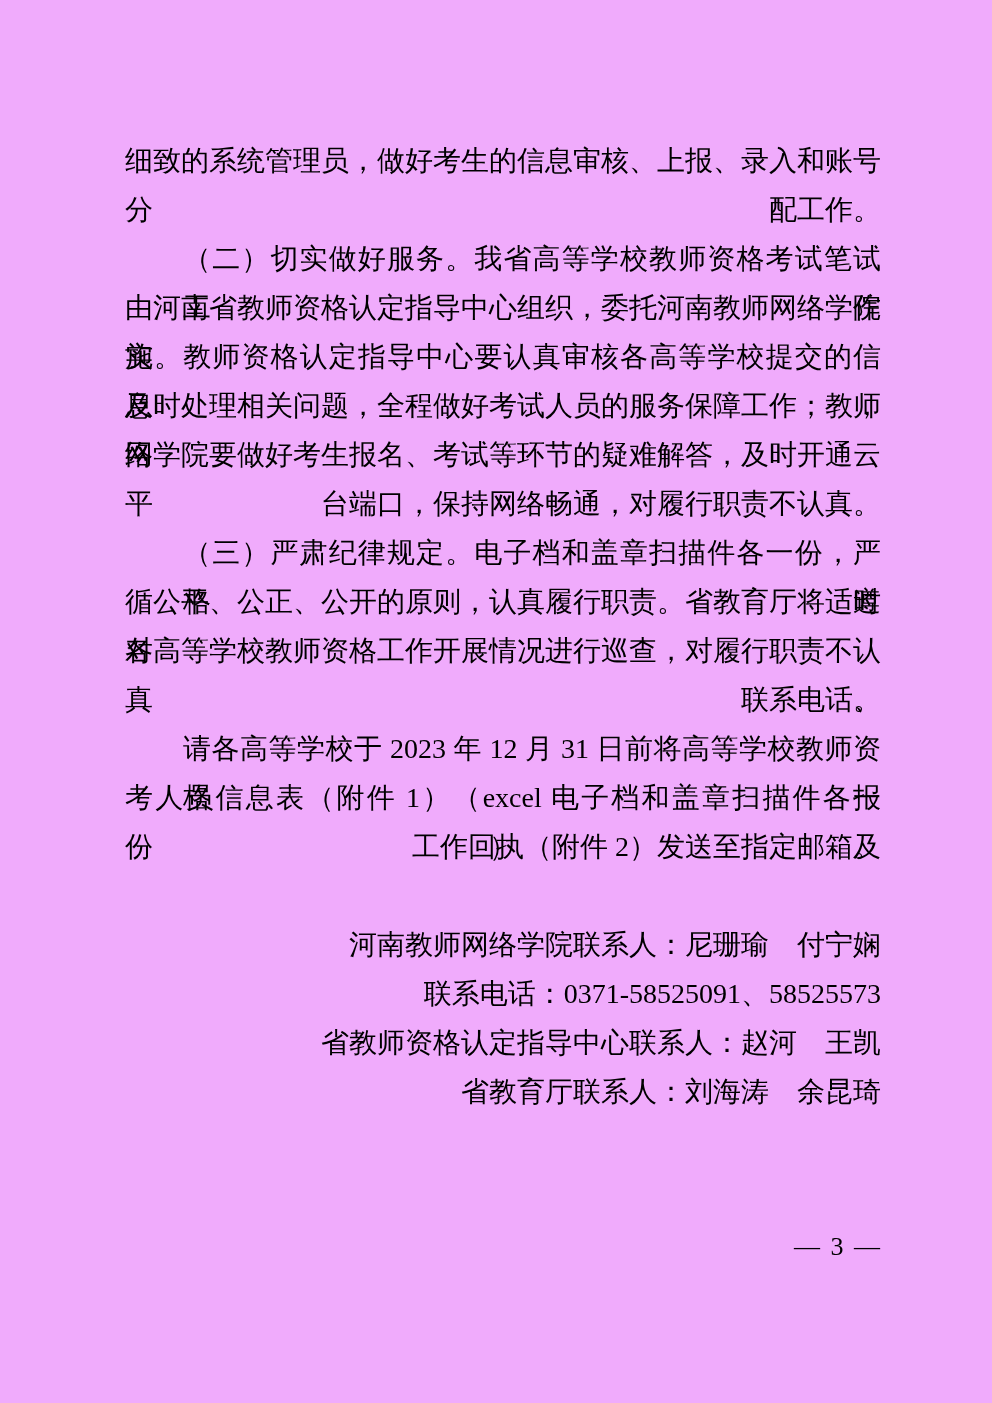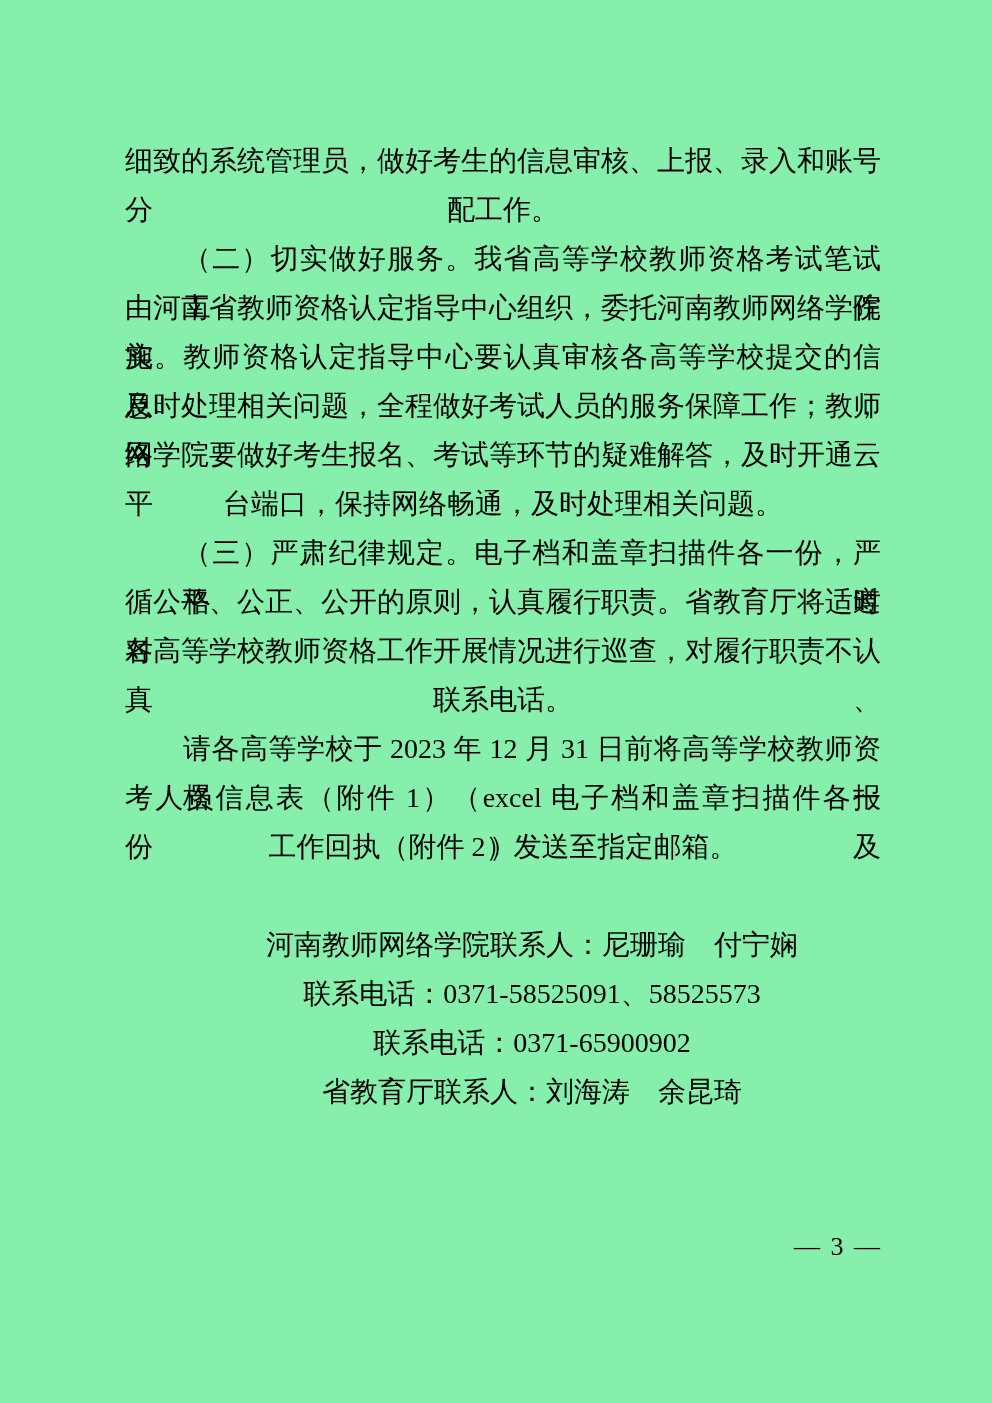--- a/index.html
+++ b/index.html
@@ -4,37 +4,37 @@
 <style>
   html, body {
     margin: 0;
     padding: 0;
     background: #ffffff;
   }
   .page {
     position: relative;
     width: 992px;
     height: 1403px;
-    background: #86efac;
+    background: #f0abfc;
     overflow: hidden;
     font-family: "Liberation Serif", "DejaVu Serif", serif;
     color: #000000;
   }
   .content {
     position: absolute;
     left: 125px;
     top: 136px;
     width: 756px;
   }
   .line {
     height: 49px;
     line-height: 49px;
     font-size: 28px;
     white-space: nowrap;
-    text-align: center;
+    text-align: right;
   }
   .line.just {
     white-space: normal;
     text-align: justify;
     text-align-last: justify;
   }
   .line.ind {
     padding-left: 58px;
   }
   .lead {
@@ -63,41 +63,41 @@
       <div class="line just"><span>细致的系统管理员，做好考生的信息审核、上报、录入和账号分</span></div>
       <div class="line"><span>配工作。</span></div>
     </div>
 
     <div>
       <div class="line just ind"><span class="lead">（二）切实做好服务。</span><span>我省高等学校教师资格考试笔试工作</span></div>
       <div class="line just"><span>由河南省教师资格认定指导中心组织，委托河南教师网络学院实</span></div>
       <div class="line just"><span>施。教师资格认定指导中心要认真审核各高等学校提交的信息，</span></div>
       <div class="line just"><span>及时处理相关问题，全程做好考试人员的服务保障工作；教师网</span></div>
       <div class="line just"><span>络学院要做好考生报名、考试等环节的疑难解答，及时开通云平</span></div>
-      <div class="line"><span>台端口，保持网络畅通，及时处理相关问题。</span></div>
+      <div class="line"><span>台端口，保持网络畅通，对履行职责不认真。</span></div>
     </div>
 
     <div>
       <div class="line just ind"><span class="lead">（三）严肃纪律规定。</span><span>电子档和盖章扫描件各一份，严格遵</span></div>
       <div class="line just"><span>循公平、公正、公开的原则，认真履行职责。省教育厅将适时对</span></div>
       <div class="line just"><span>各高等学校教师资格工作开展情况进行巡查，对履行职责不认真、</span></div>
       <div class="line"><span>联系电话。</span></div>
     </div>
 
     <div>
       <div class="line just ind"><span>请各高等学校于 2023 年 12 月 31 日前将高等学校教师资格报</span></div>
       <div class="line just"><span>考人员信息表（附件 1）（excel 电子档和盖章扫描件各一份）及</span></div>
       <div class="line"><span>工作回执（附件 2）发送至指定邮箱。</span></div>
     </div>
 
     <div class="spacer"></div>
 
     <div>
       <div class="line ind"><span>河南教师网络学院联系人：尼珊瑜　付宁娴</span></div>
       <div class="line ind"><span>联系电话：0371-58525091、58525573</span></div>
-      <div class="line ind"><span>联系电话：0371-65900902</span></div>
+      <div class="line ind"><span>省教师资格认定指导中心联系人：赵河　王凯</span></div>
       <div class="line ind"><span>省教育厅联系人：刘海涛　余昆琦</span></div>
     </div>
 
   </div>
 
   <div class="footer">— 3 —</div>
 </div>
 
 </body></html>

